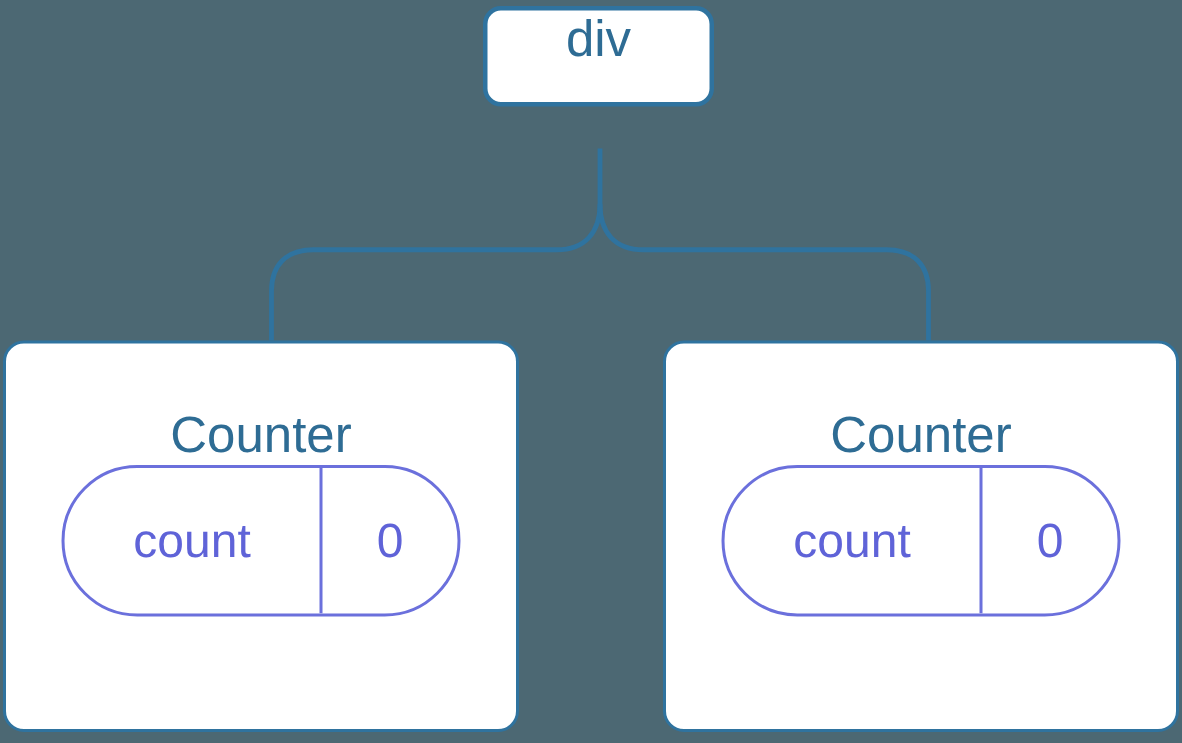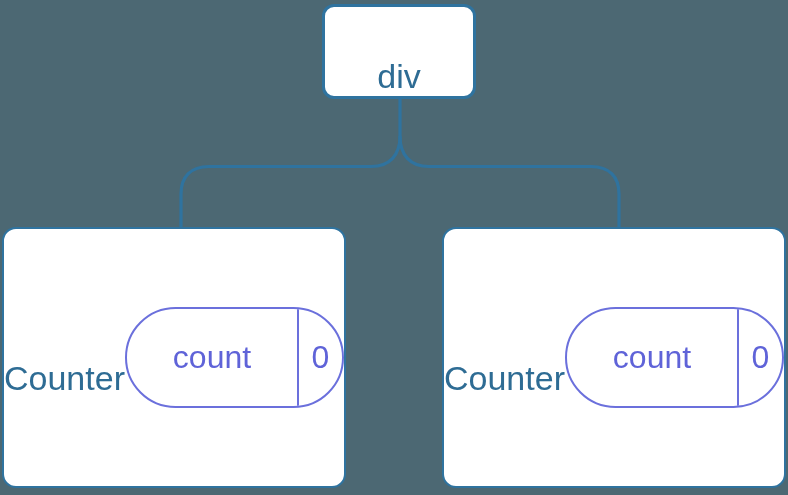--- a/index.html
+++ b/index.html
@@ -30,41 +30,41 @@
   .connector-svg path {
     fill: none;
     stroke: var(--stroke-blue);
     stroke-width: 3.2;
   }
   .root-node {
     position: absolute;
     left: 322px;
     top: 4px;
     width: 154px;
-    height: 95px;
+    height: 67px;
     background: var(--node-bg);
     border: 3px solid var(--stroke-blue);
     border-radius: 12px;
     display: flex;
-    align-items: flex-end;
+    align-items: flex-start;
     justify-content: center;
     color: var(--text-blue);
     font-size: 34px;
     font-weight: 500;
   }
   .component-card {
     position: absolute;
     top: 227px;
     width: 344px;
     height: 261px;
     background: var(--node-bg);
     border: 2.5px solid var(--stroke-blue);
     border-radius: 14px;
     display: flex;
-    flex-direction: row;
+    flex-direction: column;
     align-items: center;
   }
   .card-left  { left: 2px; }
   .card-right { left: 442px; }
   .component-title {
     margin-top: 42px;
     font-size: 34px;
     font-weight: 500;
     color: var(--text-blue);
     line-height: 1.15;

